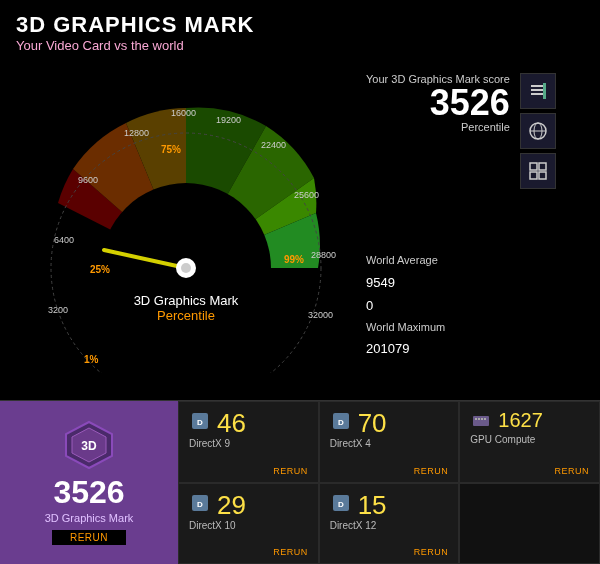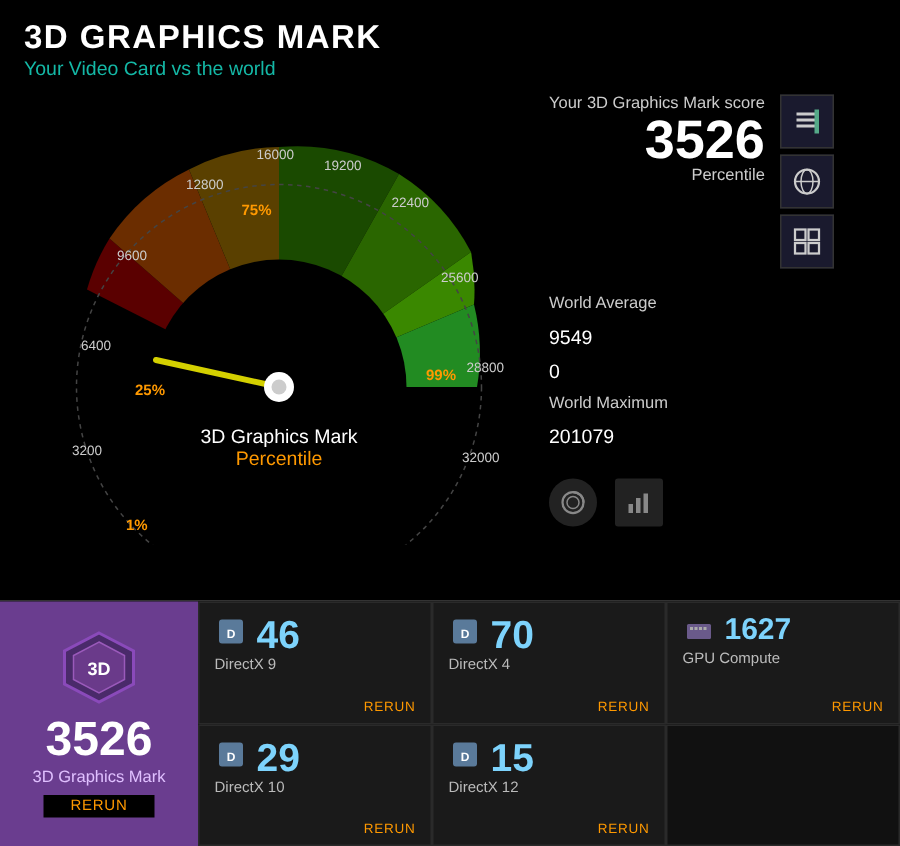--- a/index.html
+++ b/index.html
@@ -21,21 +21,22 @@
 
     .title {
       font-size: 22px;
       font-weight: 700;
       letter-spacing: 1px;
       color: #fff;
     }
 
     .subtitle {
       font-size: 13px;
-      color: #14b8a6;
+      color: #f9a8d4;
+      margin-bottom: 10px;
     }
 
     .main-content {
       display: flex;
       align-items: flex-start;
     }
 
     
     .gauge-container {
       position: relative;
@@ -67,20 +68,21 @@
       color: #f90;
     }
 
     
     .right-panel {
       margin-left: 10px;
       display: flex;
       flex-direction: column;
       align-items: flex-start;
       padding-top: 10px;
+      gap: 48px;
     }
 
     .score-section {
       display: flex;
       align-items: flex-start;
       margin-bottom: 6px;
     }
 
     .score-text-block {
       margin-right: 10px;
@@ -164,21 +166,21 @@
     }
 
     
     .bottom-grid {
       display: flex;
       height: 164px;
       border-top: 1px solid #333;
     }
 
     .main-score-card {
-      width: 132px;
+      width: 178px;
       background: #6a3d8f;
       display: flex;
       flex-direction: column;
       align-items: center;
       justify-content: center;
       padding: 10px;
       flex-shrink: 0;
     }
 
     .main-score-icon {
@@ -237,22 +239,22 @@
       width: 22px;
       height: 22px;
       flex-shrink: 0;
       display: flex;
       align-items: center;
       justify-content: center;
     }
 
     .sub-card-score {
       font-size: 26px;
-      font-weight: 700;
-      color: #7dd3fc;
+      font-weight: 400;
+      color: #fde047;
       line-height: 1;
     }
 
     .sub-card-name {
       font-size: 10px;
       color: #bbb;
       margin-top: 2px;
     }
 
     .sub-card-rerun {

